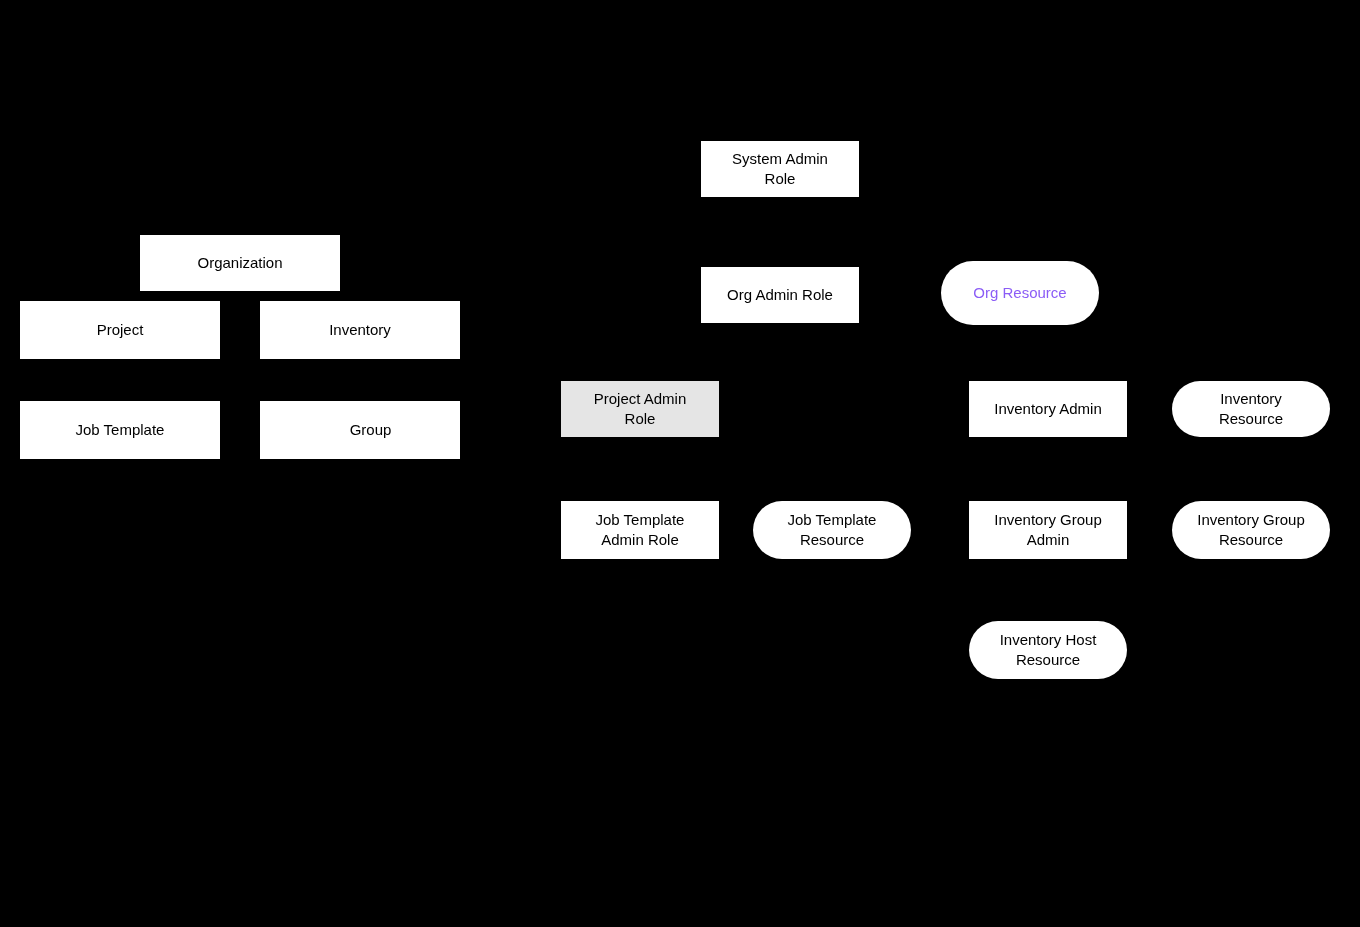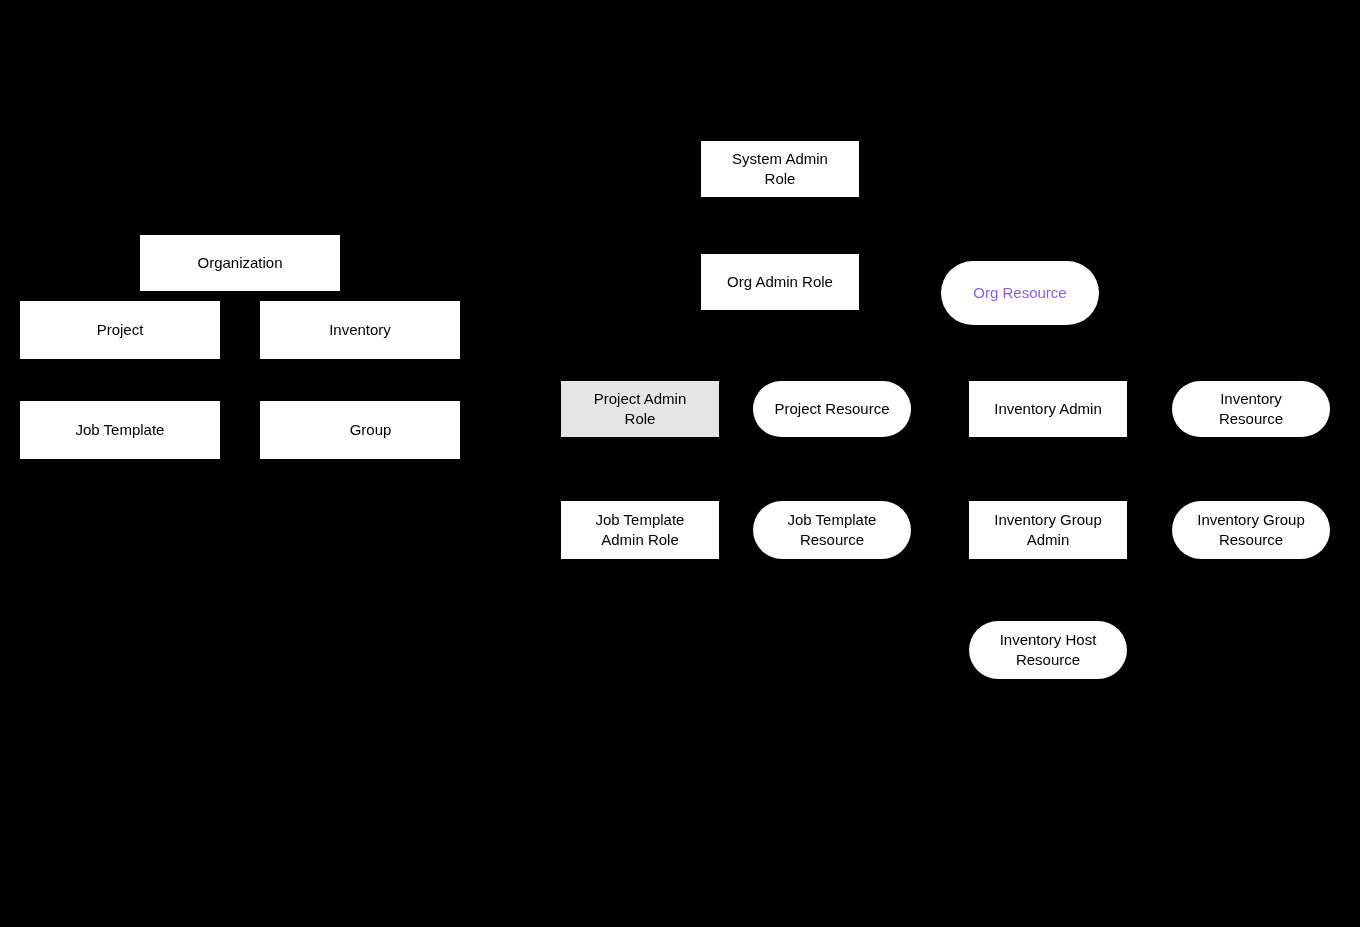--- a/index.html
+++ b/index.html
@@ -40,25 +40,24 @@
 <body>
 
 <div id="canvas" style="background: rgb(0, 0, 0);">
     <div class="node rect" style="left: 140px; top: 201px; width: 200px; height: 56px; background: #ffffff; color: rgb(0, 0, 0); margin-top: 34px;">Organization</div>
     <div class="node rect" style="left: 20px; top: 301px; width: 200px; height: 58px; background: rgb(255, 255, 255); color: rgb(0, 0, 0);">Project</div>
     <div class="node rect" style="left: 260px; top: 301px; width: 200px; height: 58px; background: rgb(255, 255, 255); color: rgb(0, 0, 0);">Inventory</div>
     <div class="node rect" style="left: 20px; top: 401px; width: 200px; height: 58px; background: rgb(255, 255, 255); color: rgb(0, 0, 0);">Job Template</div>
     <div class="node rect" style="left: 260px; top: 401px; width: 200px; height: 58px; background: rgb(255, 255, 255); color: rgb(0, 0, 0); padding-left: 29px;">Group</div>
     <div class="node rect" style="left: 701px; top: 141px; width: 158px; height: 56px; background: rgb(255, 255, 255); color: #000000;">System Admin
 Role</div>
-    <div class="node rect" style="left: 701px; top: 254px; width: 158px; height: 56px; background: rgb(255, 255, 255); color: rgb(0, 0, 0);">Org Admin Role</div>
+    <div class="node rect" style="left: 701px; top: 267px; width: 158px; height: 56px; background: rgb(255, 255, 255); color: rgb(0, 0, 0);">Org Admin Role</div>
     <div class="node pill" style="left: 941px; top: 261px; width: 158px; height: 64px; background: rgb(255, 255, 255); color: #8b5cf6;">Org Resource</div>
     <div class="node rect" style="left: 561px; top: 381px; width: 158px; height: 56px; background: #e5e5e5; color: rgb(0, 0, 0);">Project Admin
 Role</div>
-    <div class="node pill" style="left: 753px; top: 381px; width: 158px; height: 56px; background: rgb(255, 255, 255); color: rgb(0, 0, 0);">Project Resource</div>
     <div class="node rect" style="left: 969px; top: 381px; width: 158px; height: 56px; background: rgb(255, 255, 255); color: rgb(0, 0, 0);">Inventory Admin</div>
     <div class="node pill" style="left: 1172px; top: 381px; width: 158px; height: 56px; background: rgb(255, 255, 255); color: rgb(0, 0, 0);">Inventory
 Resource</div>
     <div class="node rect" style="left: 561px; top: 501px; width: 158px; height: 58px; background: rgb(255, 255, 255); color: rgb(0, 0, 0);">Job Template
 Admin Role</div>
     <div class="node pill" style="left: 753px; top: 501px; width: 158px; height: 58px; background: rgb(255, 255, 255); color: rgb(0, 0, 0);">Job Template
 Resource</div>
     <div class="node rect" style="left: 969px; top: 501px; width: 158px; height: 58px; background: rgb(255, 255, 255); color: rgb(0, 0, 0);">Inventory Group
 Admin</div>
     <div class="node pill" style="left: 1172px; top: 501px; width: 158px; height: 58px; background: rgb(255, 255, 255); color: rgb(0, 0, 0);">Inventory Group

